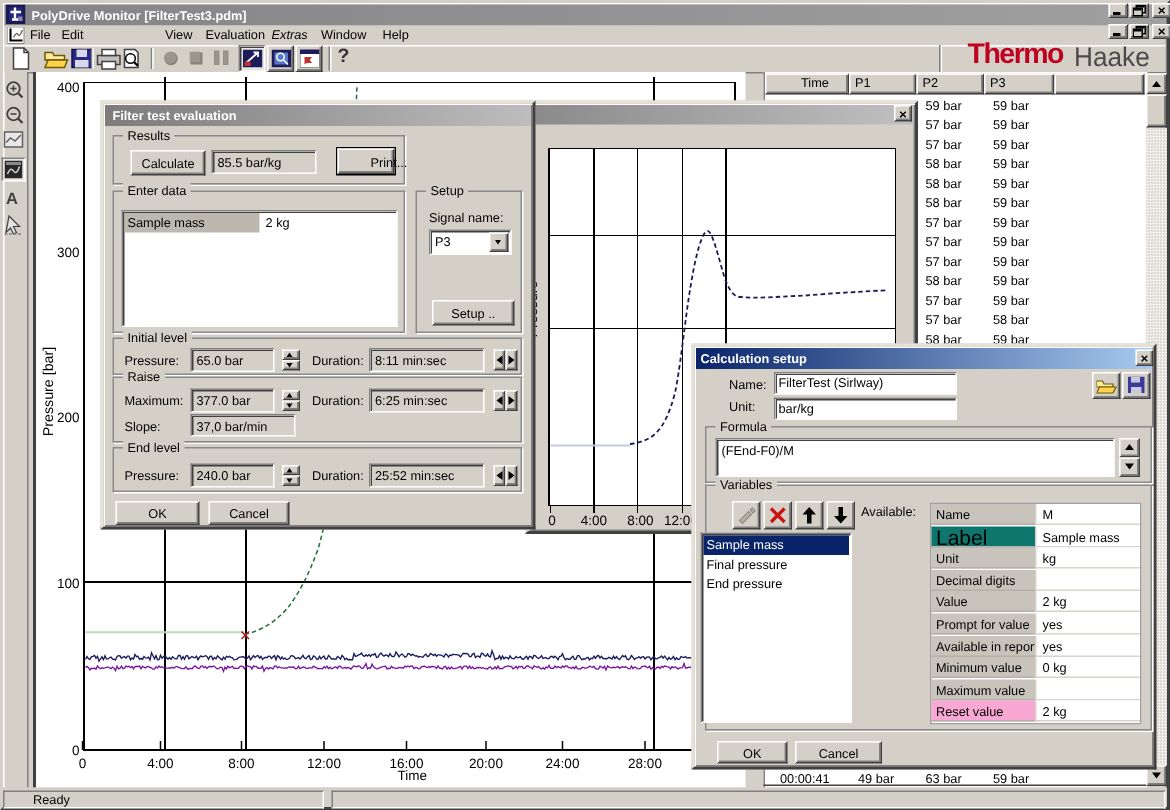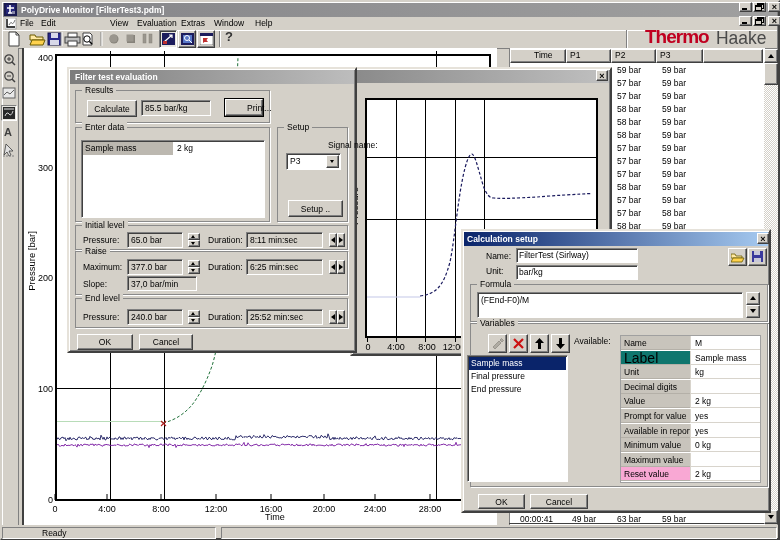--- a/index.html
+++ b/index.html
@@ -43,21 +43,21 @@
 <svg style="position:absolute;left:5px;top:18px" width="12" height="12">
     <rect x="0" y="0" width="11" height="11" fill="#fff" stroke="#808080" stroke-width="0.6"></rect>
     <path d="M2,1 V9 H10" fill="none" stroke="#000" stroke-width="1.4"></path>
     <path d="M4,7 q2,-4 3,-2 t3,-3" stroke="#555" fill="none" stroke-width="0.8"></path>
   </svg>
 <div class="t" style="left:20px;top:17px;">File</div>
 <div class="t" style="left:41px;top:17px;">Edit</div>
 <div class="t" style="left:64px;top:17px;margin-top:16px;">Recording</div>
 <div class="t" style="left:110px;top:17px;">View</div>
 <div class="t" style="left:137px;top:17px;">Evaluation</div>
-<div class="t" style="left:181px;top:17px;">Extras</div>
+<div class="t" style="left:181px;top:17px;font-style:italic;">Extras</div>
 <div class="t" style="left:214px;top:17px;">Window</div>
 <div class="t" style="left:255px;top:17px;">Help</div>
 <div class="raised" style="left:739px;top:16px;width:13px;height:10px;"></div>
 <div style="position:absolute;left:742px;top:22px;width:5px;height:2px;background:#000;"></div>
 <div class="raised" style="left:753px;top:16px;width:13px;height:10px;"></div>
 <svg style="position:absolute;left:755px;top:17px" width="10" height="9">
     <rect x="2.5" y="0.5" width="6" height="5" fill="none" stroke="#000"></rect>
     <line x1="3" y1="1.5" x2="8" y2="1.5" stroke="#000"></line>
     <rect x="0.5" y="2.5" width="6" height="5" fill="#d4d0c8" stroke="#000"></rect>
     <line x1="1" y1="3.5" x2="6" y2="3.5" stroke="#000"></line>
@@ -260,21 +260,21 @@
 <div class="group" style="left:75px;top:127px;width:195px;height:95px;">
     <div class="glbl">Enter data</div>
   </div>
 <div class="sunken" style="left:81px;top:140px;width:184px;height:78px;"></div>
 <div style="position:absolute;left:83px;top:142px;width:90px;height:13px;background:#bcb8b0;"></div>
 <div class="t" style="left:85px;top:142px;">Sample mass</div>
 <div class="t" style="left:177px;top:142px;">2 kg</div>
 <div class="group" style="left:277px;top:127px;width:71px;height:95px;">
     <div class="glbl">Setup</div>
   </div>
-<div class="t" style="left:286px;top:139px;margin-left:42px;">Signal name:</div>
+<div class="t" style="left:286px;top:139px;">Signal name:</div>
 <div class="sunken" style="left:286px;top:153px;width:55px;height:17px;"></div>
 <div class="t" style="left:290px;top:155px;">P3</div>
 <div class="btn" style="left:326px;top:155px;width:13px;height:13px;"></div>
 <div class="ad" style="left:330px;top:160px;border-left-width:2.5px;border-right-width:2.5px;border-top-width:3px;"></div>
 <div class="btn" style="left:288px;top:200px;width:55px;height:17px;line-height:16px;">Setup ..</div>
 <div class="group" style="left:75px;top:225px;width:273px;height:25px;">
     <div class="glbl">Initial level</div>
   </div>
 <div class="t" style="left:83px;top:234px;">Pressure:</div>
 <div class="sunken" style="left:127px;top:232px;width:56px;height:16px;background:#d4d0c8;"></div>
@@ -402,13 +402,13 @@
 <div style="position:absolute;left:621px;top:438px;width:69px;height:14px;background:#c8c4bc;border-bottom:1px solid #b4b0a8;font-size:8.5px;line-height:14px;padding-left:3px;font-family:'Liberation Sans';white-space:nowrap;overflow:hidden;">Minimum value</div>
 <div style="position:absolute;left:690px;top:438px;width:70px;height:14px;background:#fff;border-bottom:1px solid #d8d4cc;border-left:1px solid #d8d4cc;font-size:8.5px;line-height:14px;padding-left:4px;font-family:'Liberation Sans';">0 kg</div>
 <div style="position:absolute;left:621px;top:453px;width:69px;height:14px;background:#c8c4bc;border-bottom:1px solid #b4b0a8;font-size:8.5px;line-height:14px;padding-left:3px;font-family:'Liberation Sans';white-space:nowrap;overflow:hidden;">Maximum value</div>
 <div style="position:absolute;left:690px;top:453px;width:70px;height:14px;background:#fff;border-bottom:1px solid #d8d4cc;border-left:1px solid #d8d4cc;font-size:8.5px;line-height:14px;padding-left:4px;font-family:'Liberation Sans';"></div>
 <div style="position:absolute;left:621px;top:467px;width:69px;height:14px;background:#f9a8d4;border-bottom:1px solid #b4b0a8;font-size:8.5px;line-height:14px;padding-left:3px;font-family:'Liberation Sans';white-space:nowrap;overflow:hidden;">Reset value</div>
 <div style="position:absolute;left:690px;top:467px;width:70px;height:14px;background:#fff;border-bottom:1px solid #d8d4cc;border-left:1px solid #d8d4cc;font-size:8.5px;line-height:14px;padding-left:4px;font-family:'Liberation Sans';">2 kg</div>
 <div class="btn" style="left:478px;top:494px;width:47px;height:15px;line-height:14px;">OK</div>
 <div class="btn" style="left:530px;top:494px;width:58px;height:15px;line-height:14px;">Cancel</div>
 <div style="position:absolute;left:2px;top:525px;width:776px;height:13px;background:#d4d0c8;"></div>
 <div style="position:absolute;left:2px;top:527px;width:214px;height:12px;border:1px solid;border-color:#808080 #fff #fff #808080;"></div>
-<div class="t" style="left:22px;top:527px;margin-left:20px;">Ready</div>
+<div class="t" style="left:22px;top:527px;">Ready</div>
 <div style="position:absolute;left:221px;top:527px;width:556px;height:12px;border:1px solid;border-color:#808080 #fff #fff #808080;"></div>
 </body></html>

